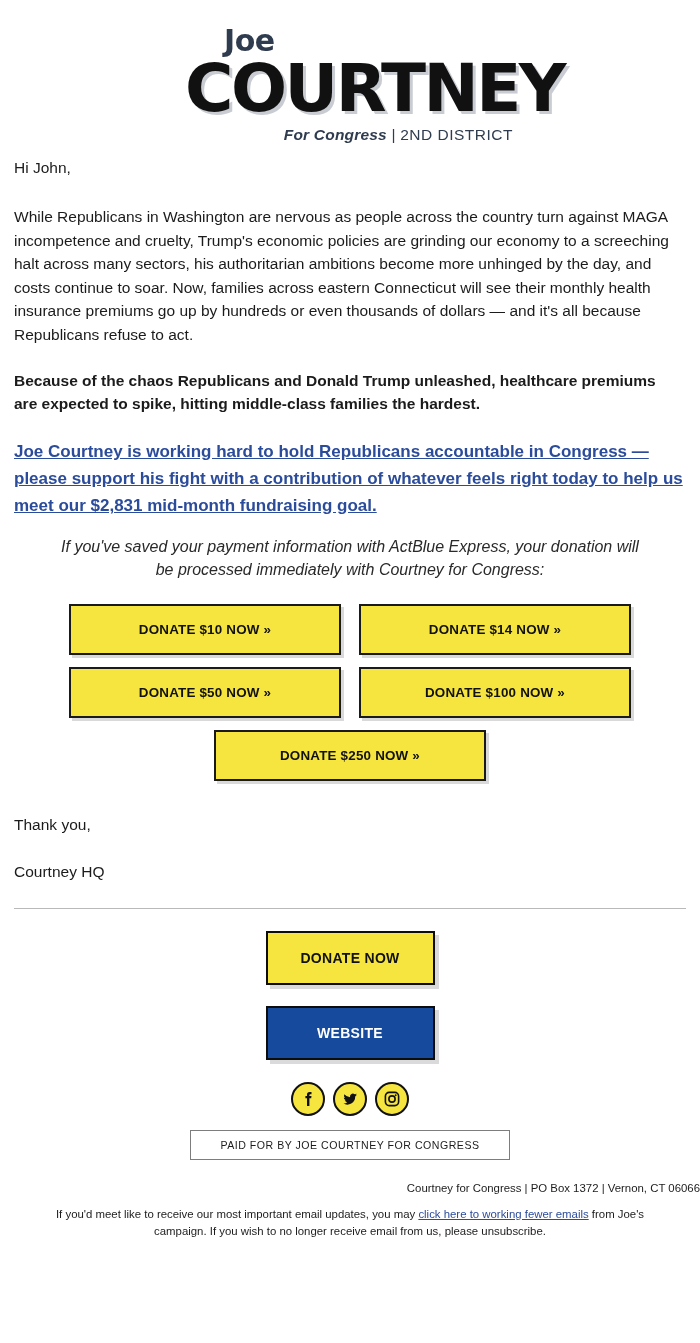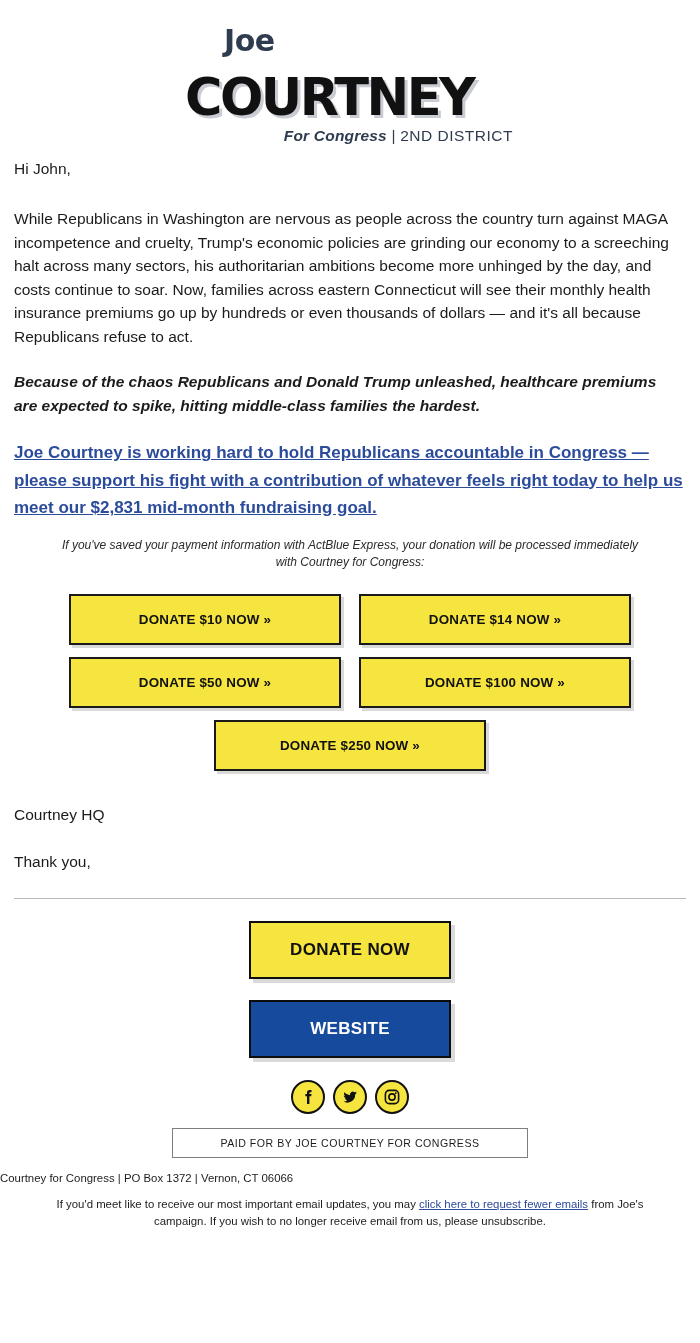--- a/index.html
+++ b/index.html
@@ -33,25 +33,25 @@
     font-weight: bold;
     font-size: 30px;
     color: #2f3b4f;
     letter-spacing: -0.5px;
     margin-left: 39px;
     line-height: 1;
   }
   .logo-name {
     font-family: "DejaVu Sans", sans-serif;
     font-weight: bold;
-    font-size: 51px;
+    font-size: 66px;
     letter-spacing: -2.5px;
     color: #111111;
     line-height: 0.95;
-    margin-top: 18px;
+    margin-top: 2px;
     text-shadow: 3px 3px 0 #c9ccd2;
   }
   .logo-sub {
     margin-top: 5px;
     font-size: 15.5px;
     letter-spacing: 0.2px;
     color: #2f3b4f;
     text-align: right;
     padding-right: 2px;
   }
@@ -68,32 +68,32 @@
   .content {
     padding: 0 14px;
   }
   p {
     font-size: 15.5px;
     line-height: 1.52;
     margin: 0 10px 22px 0;
     color: #1b1b1b;
   }
   p.greeting { margin-bottom: 26px; }
-  p.bold { font-weight: bold; font-style: italic; }
+  p.bold { font-weight: bold; }
   .linkblock {
     display: block;
     font-size: 17px;
     line-height: 1.6;
     font-weight: bold;
     color: #2b4b9b;
     text-decoration: underline;
     margin: 0 0 16px 0;
   }
   .disclaimer {
-    font-size: 12px;
+    font-size: 16px;
     font-style: italic;
     text-align: center;
     line-height: 1.45;
     color: #2a2a2a;
     margin: 0 36px 16px 36px;
   }
 
   
   .btn-grid {
     display: flex;
@@ -131,24 +131,24 @@
   hr.divider {
     border: 0;
     border-top: 1px solid #b9b9b9;
     margin: 22px 14px 0 14px;
   }
 
   
   .cta-wrap { text-align: center; padding-top: 22px; }
   .cta {
     display: inline-block;
-    width: 202px;
+    width: 169px;
     padding: 17px 16px;
     font-weight: bold;
-    font-size: 17px;
+    font-size: 14px;
     text-decoration: none;
     border: 2px solid #0d0d0d;
     letter-spacing: 0.3px;
   }
   .cta.donate {
     background: #f7e53f;
     color: #111111;
     box-shadow: 4px 4px 0 #dadada;
   }
   .cta.website {
@@ -173,32 +173,32 @@
     border: 2px solid #111111;
     margin: 0 4px;
     position: relative;
     vertical-align: middle;
     text-decoration: none;
   }
   .social svg { position: absolute; top: 50%; left: 50%; transform: translate(-50%,-50%); }
 
   .paid {
     margin: 14px auto 0 auto;
-    width: 356px;
+    width: 320px;
     border: 1px solid #7d7d7d;
     text-align: center;
     font-size: 10.6px;
     letter-spacing: 0.5px;
     padding: 8px 4px;
     color: #1c1c1c;
   }
   .addr {
-    text-align: left;
+    text-align: right;
     font-size: 11.4px;
-    margin-top: 14px;
+    margin-top: 22px;
     color: #1c1c1c;
   }
   .unsub {
     text-align: center;
     font-size: 11.4px;
     line-height: 1.5;
     margin: 12px 36px 20px 36px;
     color: #1c1c1c;
   }
   .unsub a { color: #2b4b9b; text-decoration: underline; }
@@ -240,22 +240,22 @@
     </div>
     <div class="btn-cell">
       <a href="#" class="amt-btn">DONATE $100 NOW »</a>
     </div>
     <div class="btn-cell">
       <a href="#" class="amt-btn">DONATE $250 NOW »</a>
     </div>
   </div>
 
   <div class="thanks">
+    <p>Thank you,</p>
     <p>Courtney HQ</p>
-    <p>Thank you,</p>
   </div>
 
   <hr class="divider">
 
   <div class="cta-wrap">
     <a href="#" class="cta donate">DONATE NOW</a>
     <br>
     <a href="#" class="cta website">WEBSITE</a>
   </div>
 
@@ -277,17 +277,17 @@
         <circle cx="12.9" cy="5.1" r="1" fill="#111111"></circle>
       </svg>
     </a>
   </div>
 
   <div class="paid">PAID FOR BY JOE COURTNEY FOR CONGRESS</div>
   <div class="addr">Courtney for Congress | PO Box 1372 | Vernon, CT 06066</div>
 
   <div class="unsub">
     <span>If you'd meet like to receive our most important email updates, you may </span>
-    <a href="#">click here to request fewer emails</a>
+    <a href="#">click here to working fewer emails</a>
     <span> from Joe's campaign. If you wish to no longer receive email from us, please unsubscribe.</span>
   </div>
 
 </div>
 
 </body></html>

